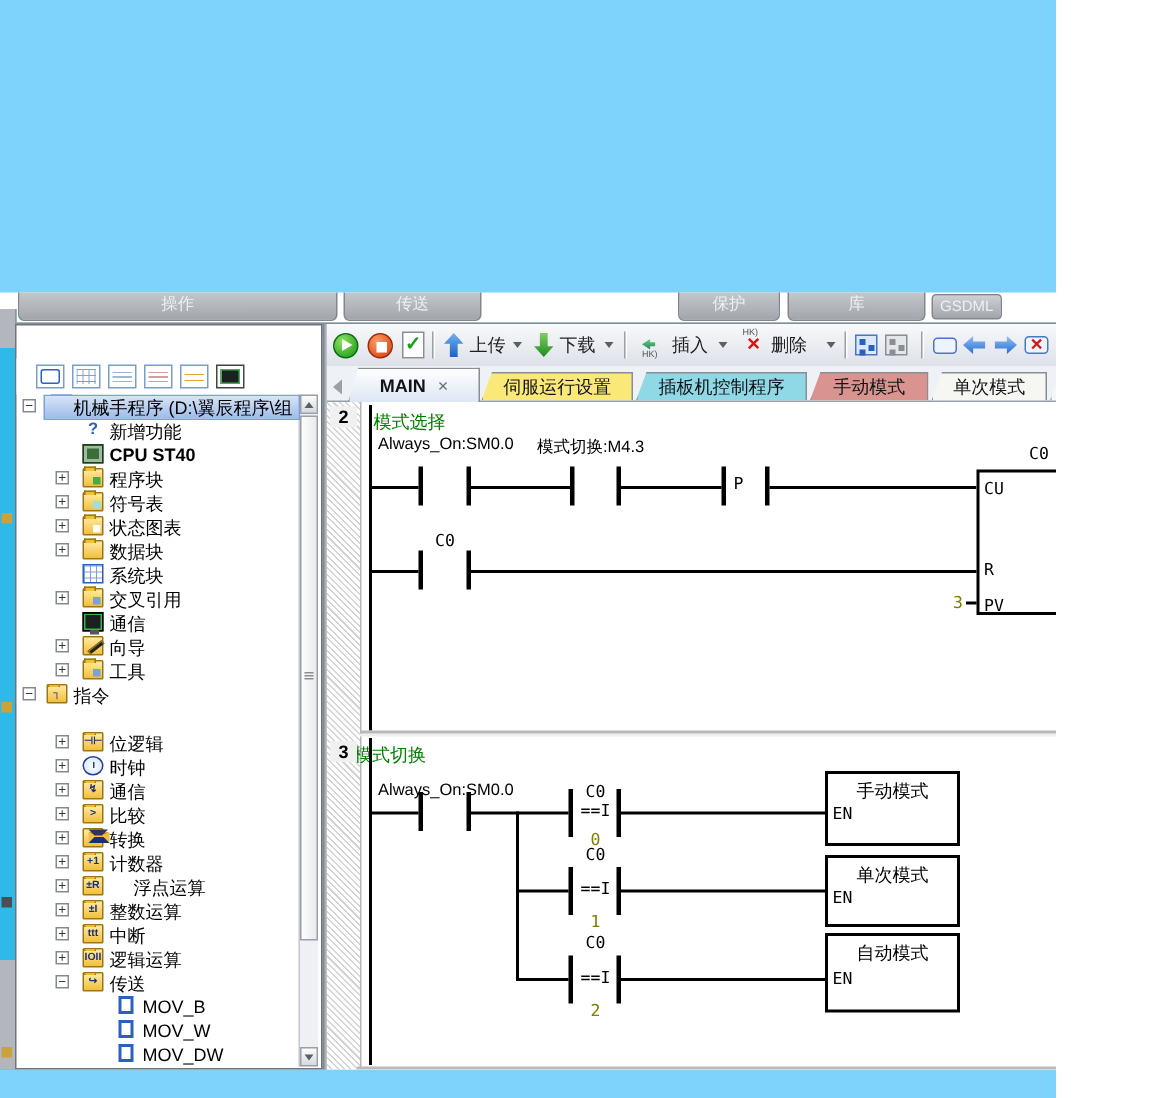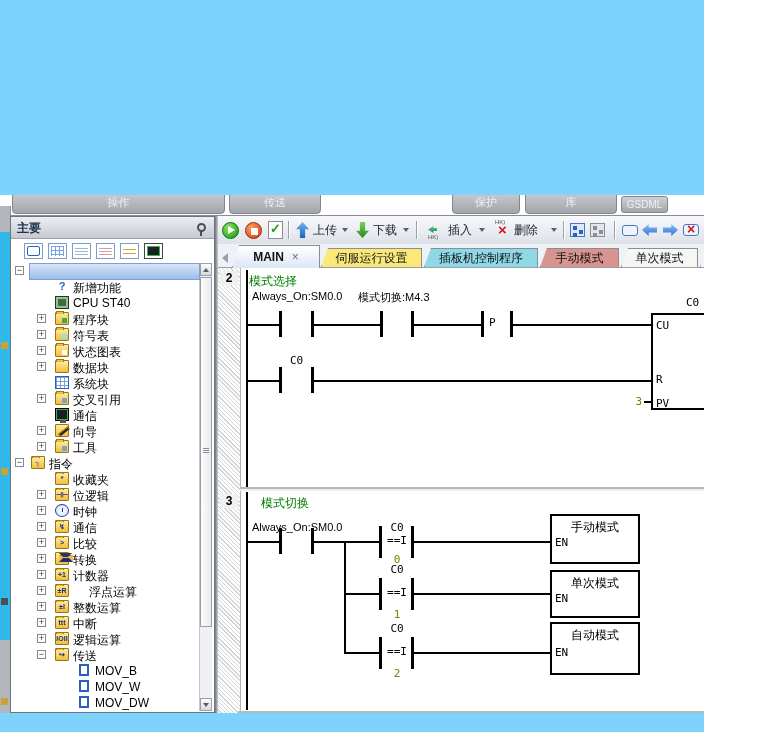--- a/index.html
+++ b/index.html
@@ -133,24 +133,20 @@
   <div class="lstrip" data-name="left-edge-strip">
     <div class="cap" style="top:0;height:26px;" data-name="strip-cap-top"></div>
     <div class="cap" style="top:434px;height:73px;" data-name="strip-cap-bottom"></div>
     <div class="mini" style="top:136px;background:#caa23a;" data-name="strip-icon"></div>
     <div class="mini" style="top:262px;background:#caa23a;" data-name="strip-icon"></div>
     <div class="mini" style="top:392px;background:#4a4f57;" data-name="strip-icon"></div>
     <div class="mini" style="top:492px;background:#caa23a;" data-name="strip-icon"></div>
   </div>
 
   <div class="lpanel" data-name="project-tree-panel">
-    <div class="phead" data-name="panel-header">
-      <span data-name="panel-title">主要</span>
-      <span class="pin" data-name="pin-icon"></span>
-    </div>
     <div class="vicons" data-name="view-icon-bar">
       <div class="vic" style="left:13px;" data-name="pou-view-icon">
           <i style="border:1px solid #2b5fc0;border-radius:2px;"></i>
         </div>
       <div class="vic" style="left:37px;" data-name="table-view-icon">
           <i style="background-image:linear-gradient(#7aa0e0 1px,transparent 1px),linear-gradient(90deg,#7aa0e0 1px,transparent 1px);background-size:4px 4px;"></i>
         </div>
       <div class="vic" style="left:61px;" data-name="document-view-icon">
           <i style="background:repeating-linear-gradient(#fff 0 2px,#9db5d8 2px 3px);"></i>
         </div>
@@ -162,26 +158,27 @@
         </div>
       <div class="vic" style="left:133px;border-color:#444;" data-name="monitor-view-icon">
           <i style="background:#1d1f22;box-shadow:inset 0 0 0 1px #39b54a;"></i>
         </div>
     </div>
     <div class="tree" data-name="project-tree">
         <div class="trow" data-name="tree-item" style="top: 0px;">
           <span class="selbg" data-name="tree-selection" style="left: 18px;"></span>
           <span class="exp" data-name="collapse-icon" style="left: 4px;">−</span>
           <span class="tic" data-name="project-icon" style="left: 20px;"></span>
+          <span class="tlb" data-name="tree-item-label" style="left: 38px;">机械手程序 (D:\翼辰程序\组</span>
         </div>
         <div class="trow" data-name="tree-item" style="top: 16px;">
           <span class="tic gly" data-name="new-features-icon" style="left: 44px;">?</span>
           <span class="tlb" data-name="tree-item-label" style="left: 62px;">新增功能</span>
         </div>
-        <div class="trow" data-name="tree-item" style="top: 32px;">
+        <div class="trow" data-name="tree-item" style="top: 32px; font-weight: bold;">
           <span class="tic" data-name="cpu-icon" style="left: 44px;"></span>
           <span class="tlb" data-name="tree-item-label" style="left: 62px;">CPU ST40</span>
         </div>
         <div class="trow" data-name="tree-item" style="top: 48px;">
           <span class="exp" data-name="expand-icon" style="left: 26px;">+</span>
           <span class="tic fold" data-name="program-block-icon" style="--fc: #3fae49; left: 44px;"></span>
           <span class="tlb" data-name="tree-item-label" style="left: 62px;">程序块</span>
         </div>
         <div class="trow" data-name="tree-item" style="top: 64px;">
           <span class="exp" data-name="expand-icon" style="left: 26px;">+</span>
@@ -218,24 +215,20 @@
         </div>
         <div class="trow" data-name="tree-item" style="top: 176px;">
           <span class="exp" data-name="expand-icon" style="left: 26px;">+</span>
           <span class="tic fold" data-name="tools-icon" style="--fc: #7aa0e0; left: 44px;"></span>
           <span class="tlb" data-name="tree-item-label" style="left: 62px;">工具</span>
         </div>
         <div class="trow" data-name="tree-item" style="top: 192px;">
           <span class="exp" data-name="collapse-icon" style="left: 4px;">−</span>
           <span class="tic fold gly" data-name="instructions-icon" style="left: 20px;">┐</span>
           <span class="tlb" data-name="tree-item-label" style="left: 38px;">指令</span>
-        </div>
-        <div class="trow" data-name="tree-item" style="top: 208px;">
-          <span class="tic fold gly" data-name="favorites-icon" style="left: 44px;">*</span>
-          <span class="tlb" data-name="tree-item-label" style="left: 62px;">收藏夹</span>
         </div>
         <div class="trow" data-name="tree-item" style="top: 224px;">
           <span class="exp" data-name="expand-icon" style="left: 26px;">+</span>
           <span class="tic fold gly" data-name="bit-logic-icon" style="left: 44px;">⊣⊢</span>
           <span class="tlb" data-name="tree-item-label" style="left: 62px;">位逻辑</span>
         </div>
         <div class="trow" data-name="tree-item" style="top: 240px;">
           <span class="exp" data-name="expand-icon" style="left: 26px;">+</span>
           <span class="tic" data-name="clock-icon" style="left: 44px;"></span>
           <span class="tlb" data-name="tree-item-label" style="left: 62px;">时钟</span>
@@ -447,21 +440,21 @@
       <div class="cbar" style="left:61px;top:99px;" data-name="contact-bar"></div>
       <div class="cbar" style="left:93px;top:99px;" data-name="contact-bar"></div>
       <div class="hl" style="left:96px;top:112px;width:337px;" data-name="wire"></div>
 
       <div class="lab mono olv" style="left:410px;top:127px;width:14px;text-align:right;" data-name="pv-value">3</div>
       <div class="hl" style="left:426px;top:133px;width:7px;" data-name="wire"></div>
 
       <div class="divider" style="left:22px;top:219px;width:544px;" data-name="network-divider"></div>
 
       <div class="netnum" style="top:226px;" data-name="network-number">3</div>
-      <div class="ntitle" style="left:43px;top:227px;" data-name="network-title">模式切换</div>
+      <div class="ntitle" style="left:18px;top:227px;" data-name="network-title">模式切换</div>
       <div class="vl" style="left:28px;top:224px;height:218px;" data-name="power-rail"></div>
       <div class="lab" style="left:34px;top:253px;" data-name="contact-operand">Always_On:SM0.0</div>
       <div class="lab mono" style="left:161px;top:253px;width:36px;text-align:center;" data-name="compare-operand">C0</div>
 
       <div class="hl" style="left:28px;top:273px;width:33px;" data-name="wire"></div>
       <div class="cbar" style="left:61px;top:260px;" data-name="contact-bar"></div>
       <div class="cbar" style="left:93px;top:260px;" data-name="contact-bar"></div>
       <div class="hl" style="left:96px;top:273px;width:65px;" data-name="wire"></div>
       <div class="cbar tall" style="left:161px;top:258px;" data-name="compare-contact-bar"></div>
       <div class="lab mono" style="left:166px;top:266px;width:26px;text-align:center;" data-name="compare-op">==I</div>

